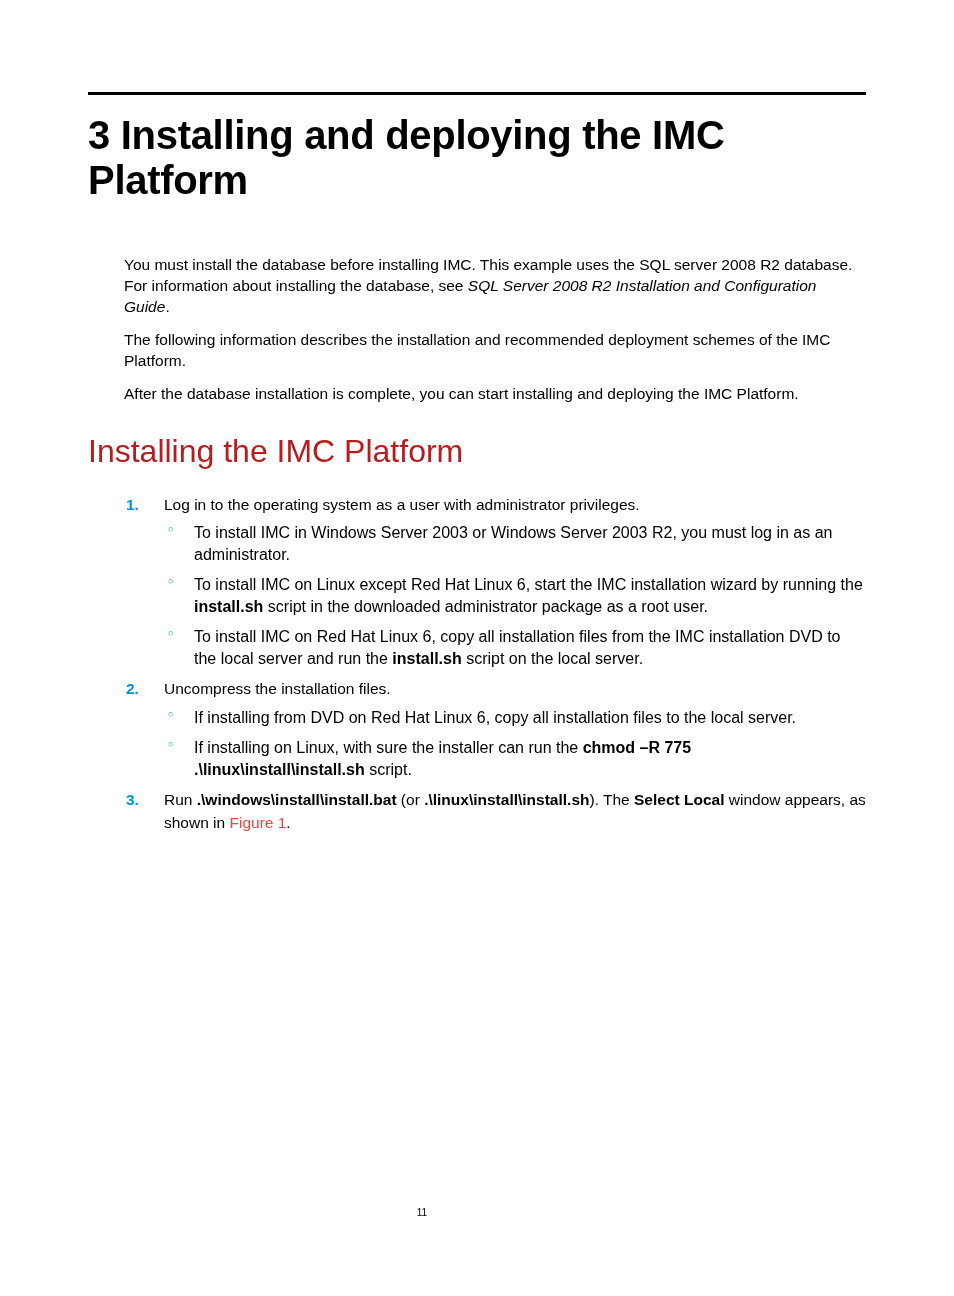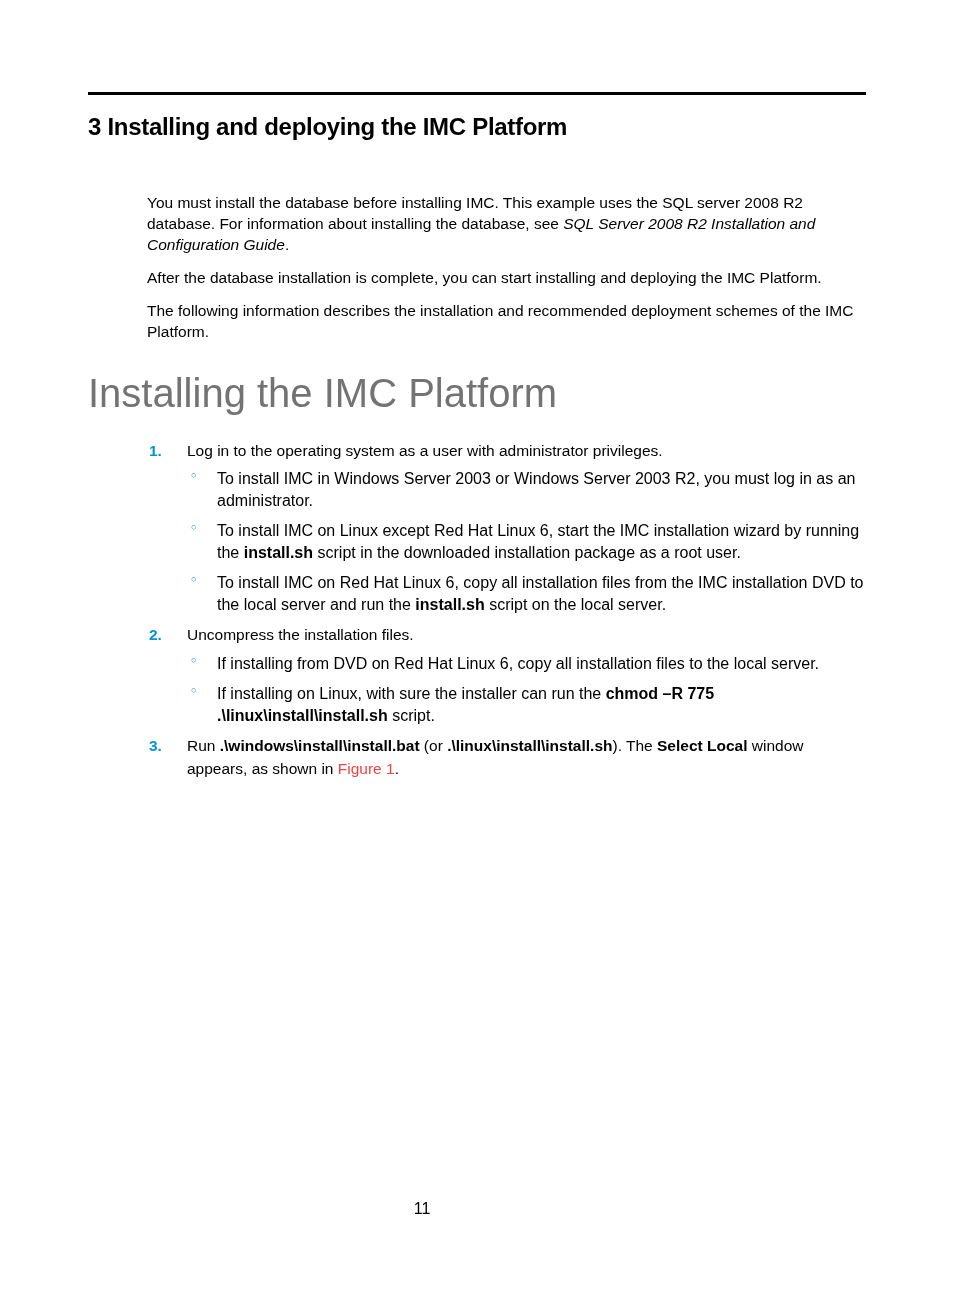--- a/index.html
+++ b/index.html
@@ -14,41 +14,41 @@
     background: #fff;
   }
   .page {
     padding: 92px 88px 40px 88px;
   }
   .top-rule {
     border-top: 3px solid #000;
     margin-bottom: 18px;
   }
   h1.chapter-title {
-    font-size: 24px;
+    font-size: 40px;
     font-weight: 700;
     margin: 0 0 52px 0;
     letter-spacing: -0.3px;
   }
   .body-text {
-    margin-left: 59px;
+    margin-left: 36px;
   }
   p {
     font-size: 15.5px;
     line-height: 1.35;
     margin: 0 0 12px 0;
     font-weight: 400;
   }
   .italic {
     font-style: italic;
   }
   h2.section-title {
-    font-size: 40px;
+    font-size: 32px;
     font-weight: 300;
-    color: #737373;
+    color: #b91c1c;
     margin: 28px 0 24px 0;
     letter-spacing: 0px;
   }
   ol.numbered {
     list-style: none;
     padding: 0;
     margin: 0;
   }
   ol.numbered > li {
     position: relative;
@@ -85,50 +85,50 @@
     color: #0096d6;
   }
   .bold { font-weight: 700; }
   .link { color: #ef4444; }
   .page-number {
     position: absolute;
     bottom: 78px;
     left: 0;
     width: 844px;
     text-align: center;
-    font-size: 16px;
+    font-size: 10px;
   }
 </style>
 </head>
 <body>
 
 <div class="page">
   <div class="top-rule"></div>
   <h1 class="chapter-title">3 Installing and deploying the IMC Platform</h1>
 
   <div class="body-text">
     <p>
       <span>You must install the database before installing IMC. This example uses the SQL server 2008 R2 database. For information about installing the database, see </span><span class="italic">SQL Server 2008 R2 Installation and Configuration Guide</span><span>.</span>
     </p>
+    <p>The following information describes the installation and recommended deployment schemes of the IMC Platform.</p>
     <p>After the database installation is complete, you can start installing and deploying the IMC Platform.</p>
-    <p>The following information describes the installation and recommended deployment schemes of the IMC Platform.</p>
   </div>
 
   <h2 class="section-title">Installing the IMC Platform</h2>
 
   <div class="body-text">
 
     <ol class="numbered">
       <li>
         <span class="num">1.</span>
         <span>Log in to the operating system as a user with administrator privileges.</span>
         <ul class="sub">
           <li>To install IMC in Windows Server 2003 or Windows Server 2003 R2, you must log in as an administrator.</li>
           <li>
-            <span>To install IMC on Linux except Red Hat Linux 6, start the IMC installation wizard by running the </span><span class="bold">install.sh</span><span> script in the downloaded installation package as a root user.</span>
+            <span>To install IMC on Linux except Red Hat Linux 6, start the IMC installation wizard by running the </span><span class="bold">install.sh</span><span> script in the downloaded administrator package as a root user.</span>
           </li>
           <li>
             <span>To install IMC on Red Hat Linux 6, copy all installation files from the IMC installation DVD to the local server and run the </span><span class="bold">install.sh</span><span> script on the local server.</span>
           </li>
         </ul>
       </li>
 
       <li>
         <span class="num">2.</span>
         <span>Uncompress the installation files.</span>

